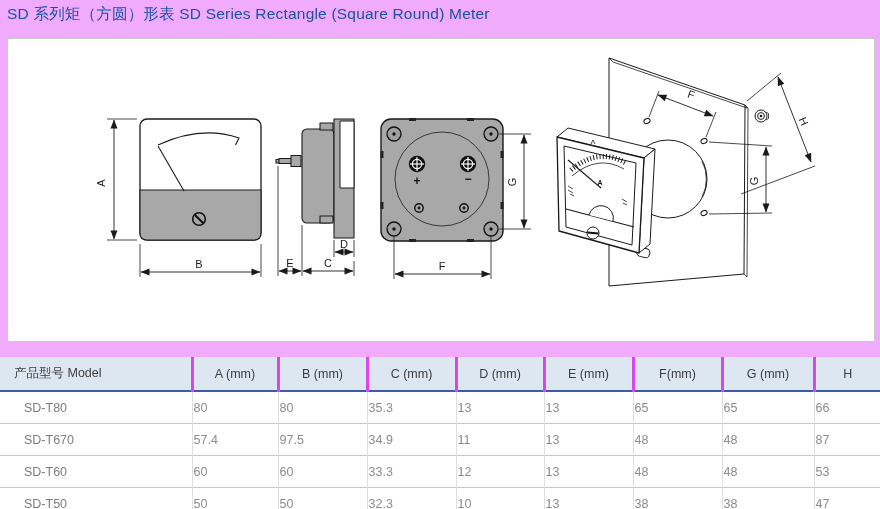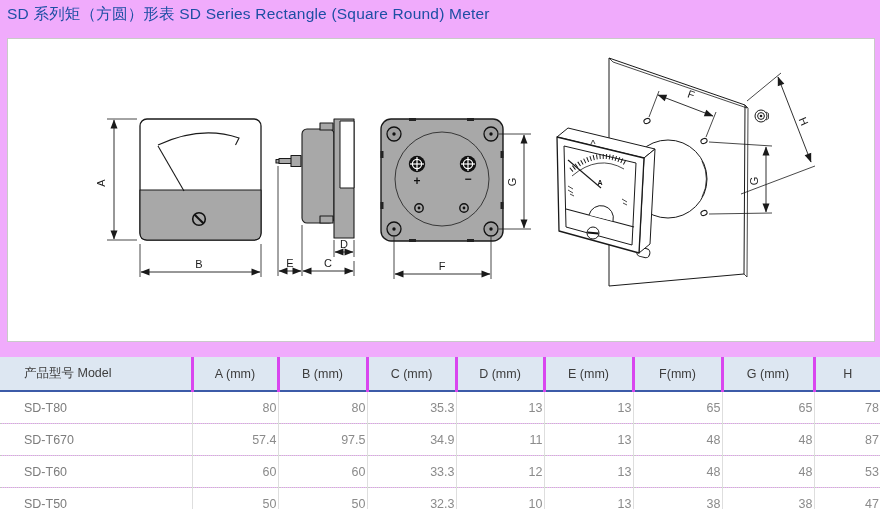--- a/index.html
+++ b/index.html
@@ -22,23 +22,23 @@
   .dimtxt{font:11px "Liberation Sans",sans-serif;fill:#1a1a1a;text-anchor:middle;}
   .termtxt{font:bold 12px "Liberation Sans",sans-serif;fill:#111;text-anchor:middle;}
   .unittxt{font:bold 7px "Liberation Sans",sans-serif;fill:#111;text-anchor:middle;}
   .clip{fill:#222;stroke:none;}
 
   
   .spec{position:absolute;left:0;top:357px;width:880px;border-collapse:collapse;
         table-layout:fixed;font-size:12.5px;color:#8b8b8b;}
   .spec th{background:#dde7f2;color:#3d3d3d;font-weight:normal;height:31px;
            border-bottom:2px solid #3c5ba8;text-align:center;overflow:hidden;white-space:nowrap;}
-  .spec th:first-child{text-align:left;padding-left:24px;}
+  .spec th:first-child{text-align:left;padding-left:14px;}
   .spec th + th{border-left:3px solid #d946ef;}
-  .spec td{height:29px;text-align:right;background:#fff;overflow:hidden;white-space:nowrap;}
+  .spec td{height:29px;text-align:left;background:#fff;overflow:hidden;white-space:nowrap;}
   .spec td:first-child{text-align:left;padding-left:24px;color:#7c7c7c;}
   .spec td + td{border-left:1px solid #dedede;}
   .spec tbody tr + tr td{border-top:1px dotted #c6c6c6;}
   .spec tbody tr:last-child td{border-bottom:2px solid #3c5ba8;}
 </style>
 </head>
 <body>
 
 <div class="page">
 
@@ -243,21 +243,21 @@
     <tbody>
       <tr>
         <td>SD-T80</td>
         <td>80</td>
         <td>80</td>
         <td>35.3</td>
         <td>13</td>
         <td>13</td>
         <td>65</td>
         <td>65</td>
-        <td>78</td>
+        <td>66</td>
       </tr>
       <tr>
         <td>SD-T670</td>
         <td>57.4</td>
         <td>97.5</td>
         <td>34.9</td>
         <td>11</td>
         <td>13</td>
         <td>48</td>
         <td>48</td>

